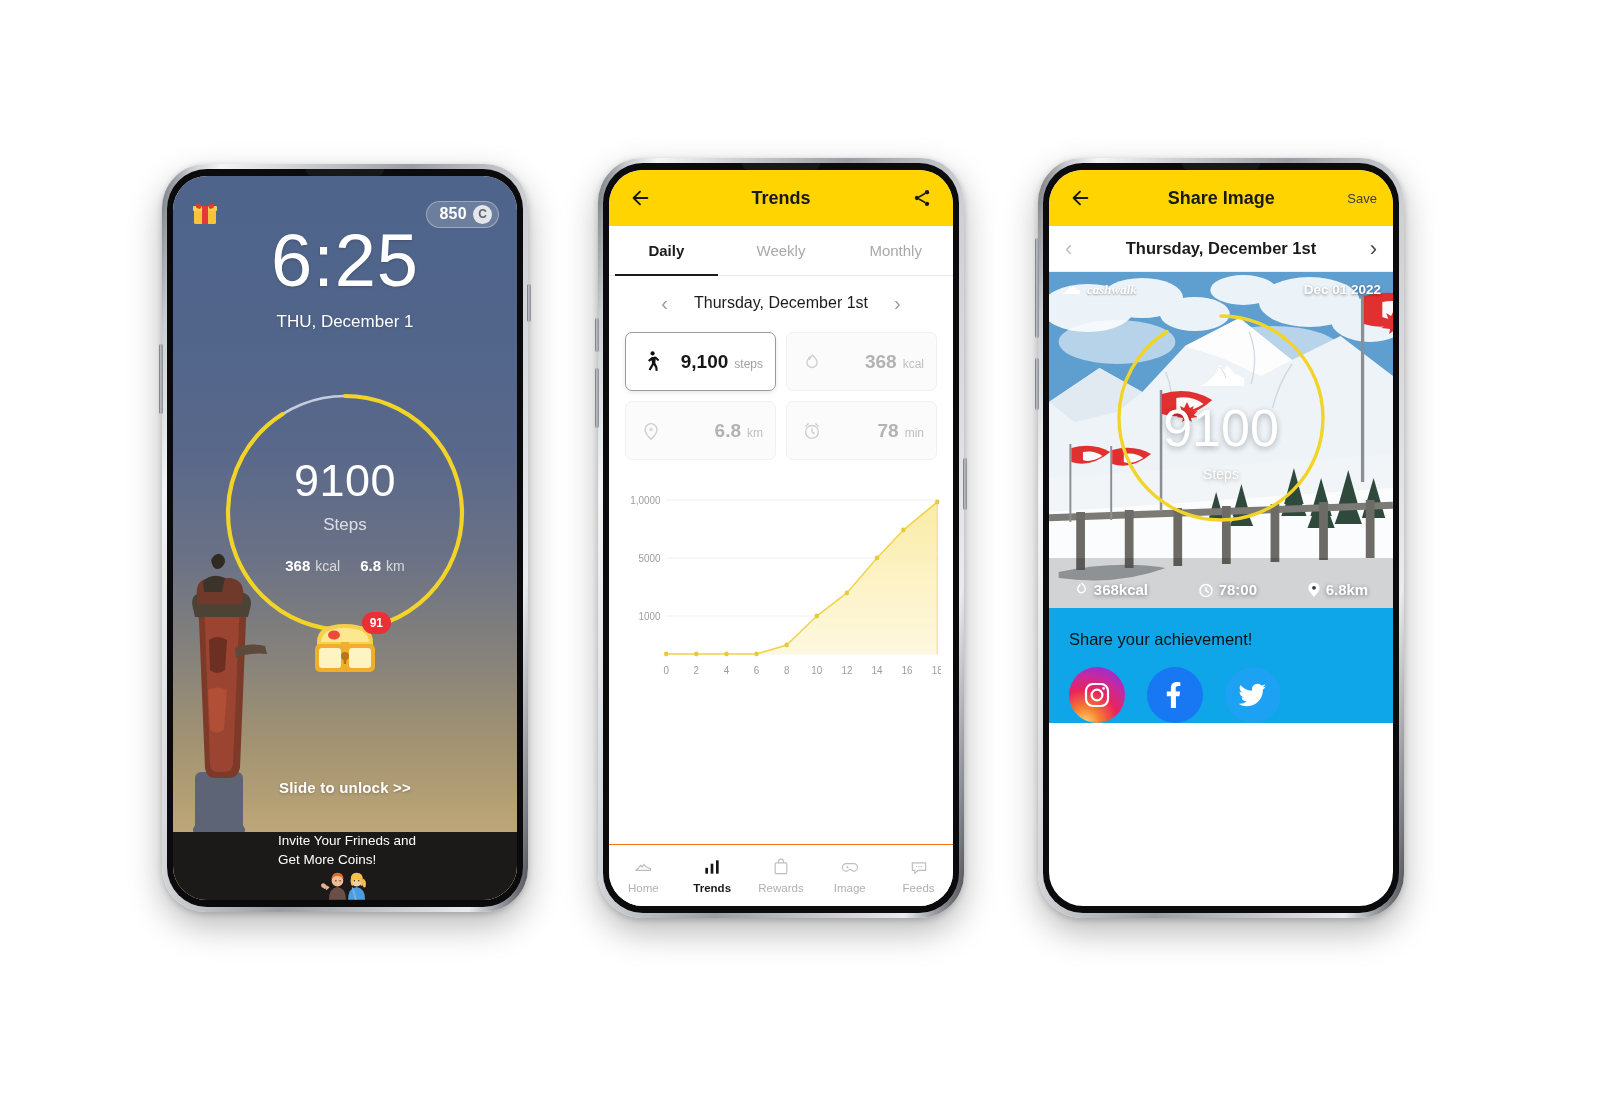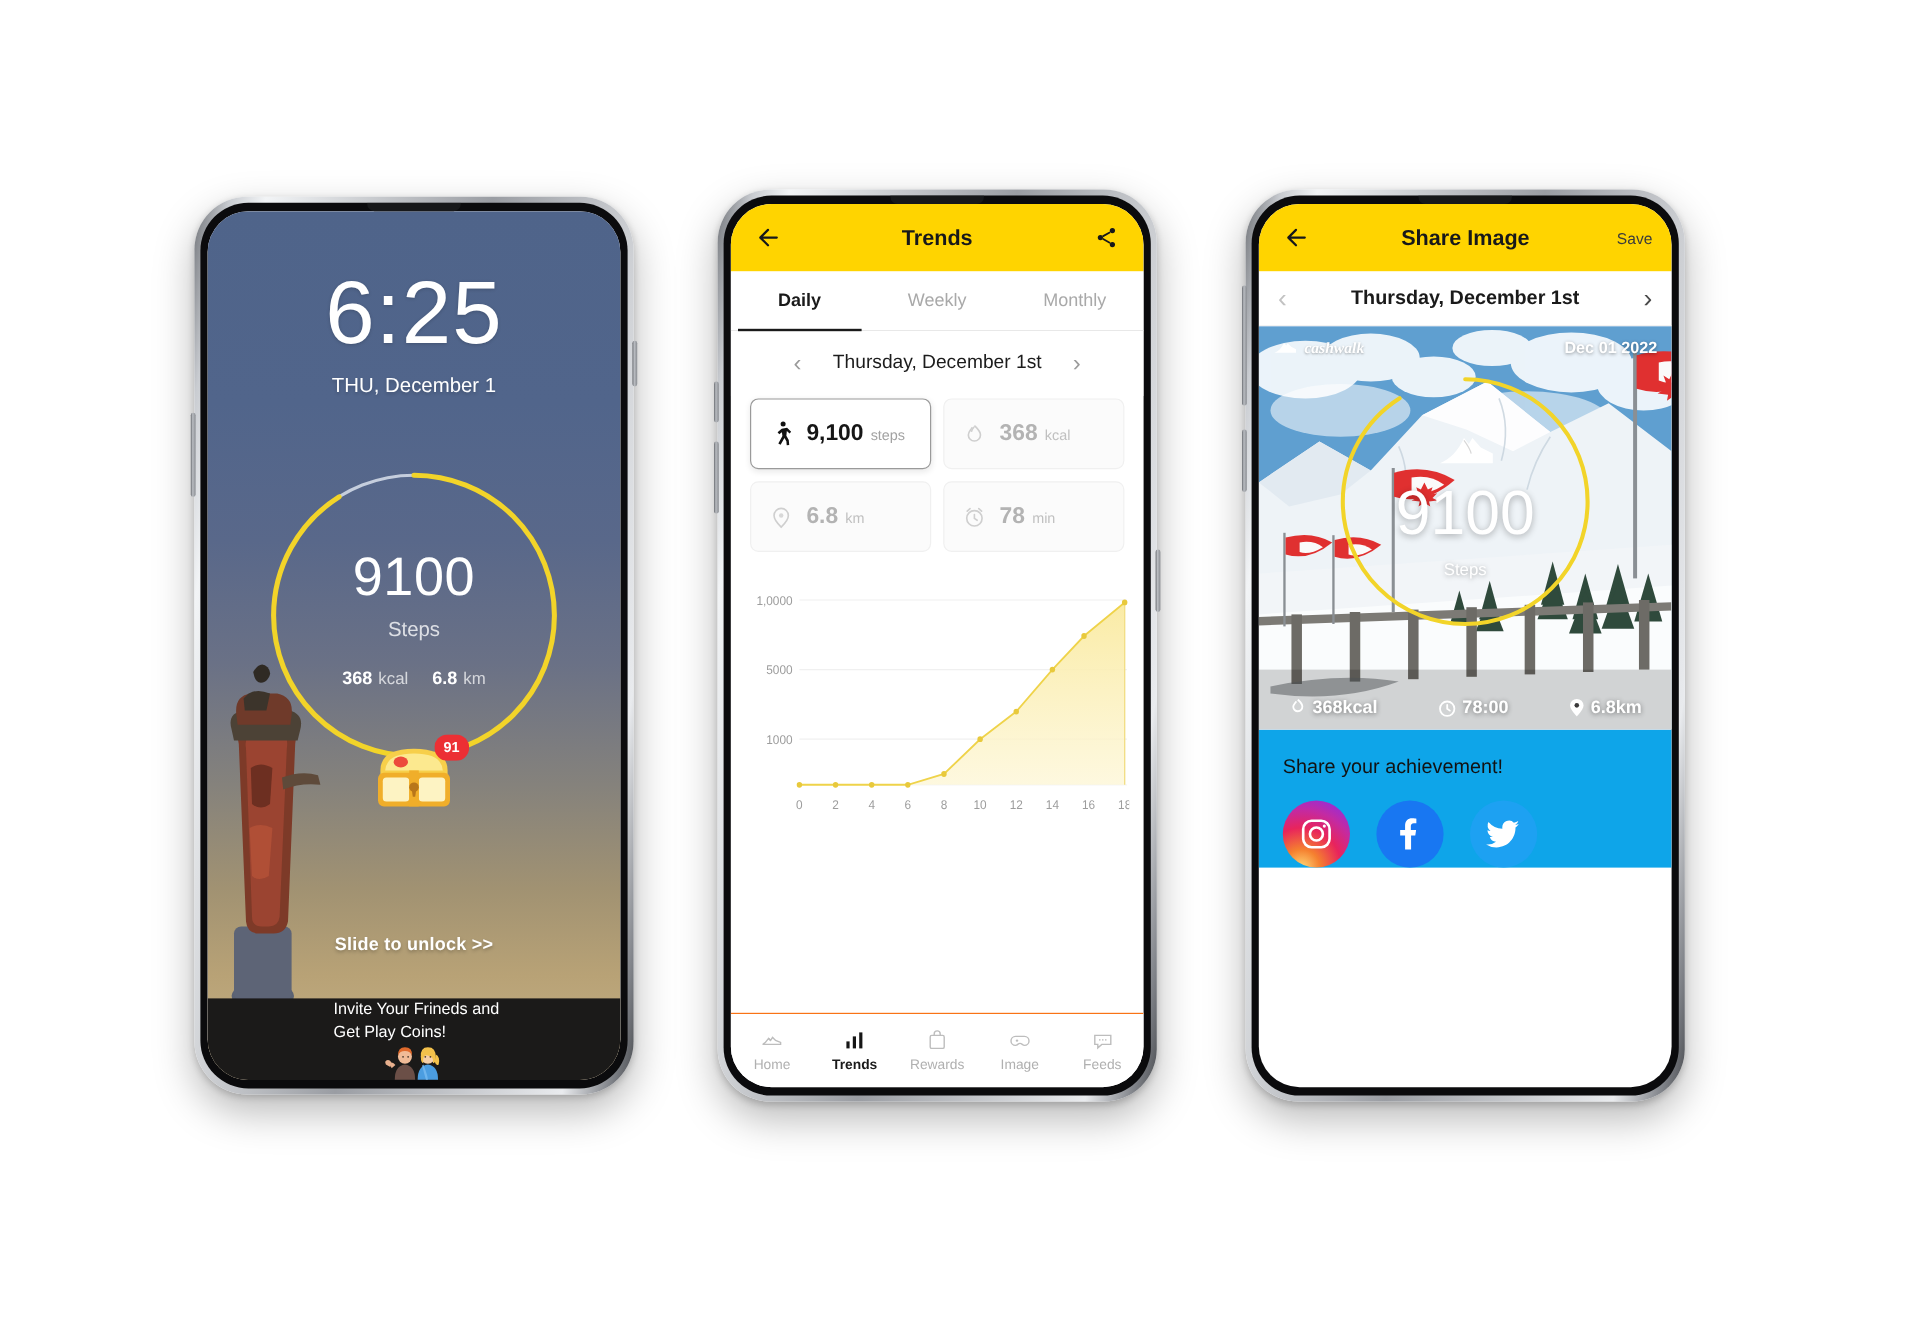--- a/index.html
+++ b/index.html
@@ -153,21 +153,21 @@
   }
   .metric {
     height: 59px; border-radius: 7px; background: #fbfbfb; border: 1px solid #f0f0f0;
     display: flex; align-items: center; padding: 0 12px; gap: 8px;
   }
   .metric.selected {
     background: #fff; border: 1.3px solid #9a9a9a;
     box-shadow: 0 2px 5px rgba(0,0,0,.09);
   }
   .metric .m-icon { width: 26px; height: 26px; flex: none; display:flex; align-items:center; justify-content:center; }
-  .metric .m-vals { flex: 1; text-align: right; display: flex; align-items: baseline; gap: 6px; }
+  .metric .m-vals { flex: 1; text-align: right; display: flex; align-items: baseline; justify-content: flex-end; gap: 6px; }
   .metric .m-val { font-size: 19px; font-weight: 700; color: #b3b3b3; }
   .metric .m-unit { font-size: 12px; color: #c0c0c0; }
   .metric.selected .m-val { color: #161616; }
   .metric.selected .m-unit { color: #a2a2a2; }
 
   .chart-box { position: relative; margin: 28px 12px 0 12px; height: 200px; }
   .chart-svg { display: block; width: 100%; height: 100%; }
   .ytick { font-size: 10.5px; fill: #9d9d9d; font-family: "Liberation Sans", sans-serif; }
   .xtick { font-size: 10.5px; fill: #9d9d9d; font-family: "Liberation Sans", sans-serif; text-anchor: middle; }
 
@@ -237,20 +237,35 @@
           <path d="M22 104 q-2 -12 7 -14 l20 -1 q9 2 7 15 l-6 140 q-1 8 -9 8 h-6 q-8 0 -8 -8 z" fill="#9b4431"></path>
           <path d="M26 120 q8 -6 18 0 l-2 30 q-8 6 -15 0 z" fill="#6d2f21"></path>
           <path d="M25 170 q9 -5 19 0 l-3 40 q-8 5 -14 0 z" fill="#b04f36"></path>
           <path d="M52 128 q16 -6 30 -2 l2 8 q-16 -2 -31 4 z" fill="#5e4a3a"></path>
           <path d="M10 88 q-4 -14 10 -16 h38 q13 3 9 17 l-2 8 h-53 z" fill="#4c4236"></path>
           <path d="M14 76 q-2 -16 12 -18 h22 q14 3 12 18 l-1 8 h-44 z" fill="#6f3a2a"></path>
           <path d="M20 62 q8 -10 22 -4 l-3 14 h-18 z" fill="#3c342b"></path>
           <path d="M28 40 q6 -10 12 -4 q5 6 -2 12 q-8 4 -10 -8z" fill="#2f2a24"></path>
         </svg>
 
+        <div class="lock-top">
+          <div class="gift-icon">
+            <svg viewBox="0 0 24 22" width="24" height="22">
+              <rect x="1" y="7" width="22" height="14" rx="1.5" fill="#f5c43a"></rect>
+              <rect x="0" y="3" width="24" height="5" rx="1" fill="#f7cf51"></rect>
+              <rect x="9" y="3" width="6" height="18" fill="#e23a35"></rect>
+              <path d="M9 3 q-4 -4 -6 -1 q-1 3 4 4z" fill="#e23a35"></path>
+              <path d="M15 3 q4 -4 6 -1 q1 3 -4 4z" fill="#e23a35"></path>
+            </svg>
+          </div>
+          <div class="coin-pill">
+            <span class="num">850</span>
+            <span class="coin-c">C</span>
+          </div>
+        </div>
 
         <div class="clock">
           <div class="time">6:25</div>
           <div class="date">THU, December 1</div>
         </div>
 
         <div class="ring-wrap">
           <svg viewBox="0 0 250 250" width="250" height="250">
             <circle cx="125" cy="125" r="117" fill="none" stroke="rgba(235,240,248,.75)" stroke-width="2.6"></circle>
             <circle cx="125" cy="125" r="117" fill="none" stroke="#F2D429" stroke-width="4.2" stroke-linecap="round" stroke-dasharray="669 735" transform="rotate(-90 125 125)"></circle>
@@ -282,21 +297,21 @@
             <ellipse cx="25" cy="19" rx="6" ry="4.5" fill="#ec4b3c"></ellipse>
           </svg>
           <div class="chest-badge">91</div>
         </div>
 
         <div class="slide-unlock">Slide to unlock &gt;&gt;</div>
 
         <div class="invite-bar">
           <div class="txt">
             <div>Invite Your Frineds and</div>
-            <div>Get Play Coins!</div>
+            <div>Get More Coins!</div>
           </div>
           <svg class="invite-people" viewBox="0 0 104 58">
             <path d="M4 34 q-3 -6 3 -7 q5 0 6 6 l-2 5z" fill="#e8b08e"></path>
             <path d="M18 58 q0 -22 16 -24 q16 2 16 24z" fill="#6b4f47"></path>
             <circle cx="34" cy="22" r="11" fill="#f0bb97"></circle>
             <path d="M23 20 q0 -13 11 -13 q12 0 11 13 q-3 -7 -11 -7 q-8 0 -11 7z" fill="#e06a2c"></path>
             <path d="M10 32 q5 -3 9 3 l-6 5z" fill="#e8b08e"></path>
             <path d="M54 58 q0 -22 16 -24 q16 2 16 24z" fill="#4b9de0"></path>
             <path d="M63 34 q7 18 7 24 h-3 q-3 -10 -6 -22z" fill="#6fb5ed"></path>
             <circle cx="70" cy="22" r="11" fill="#f6cfa8"></circle>

